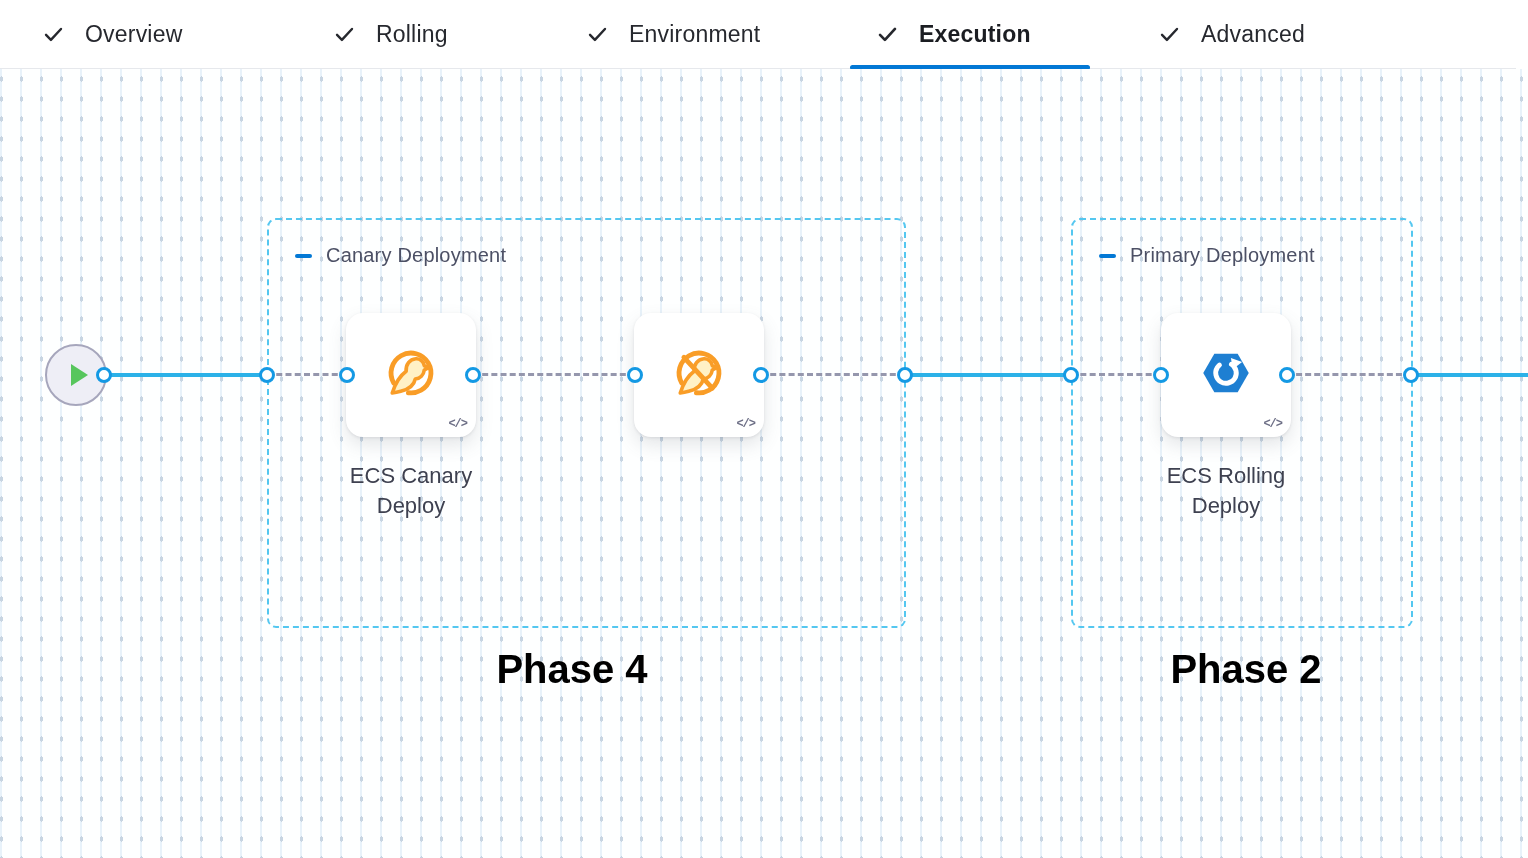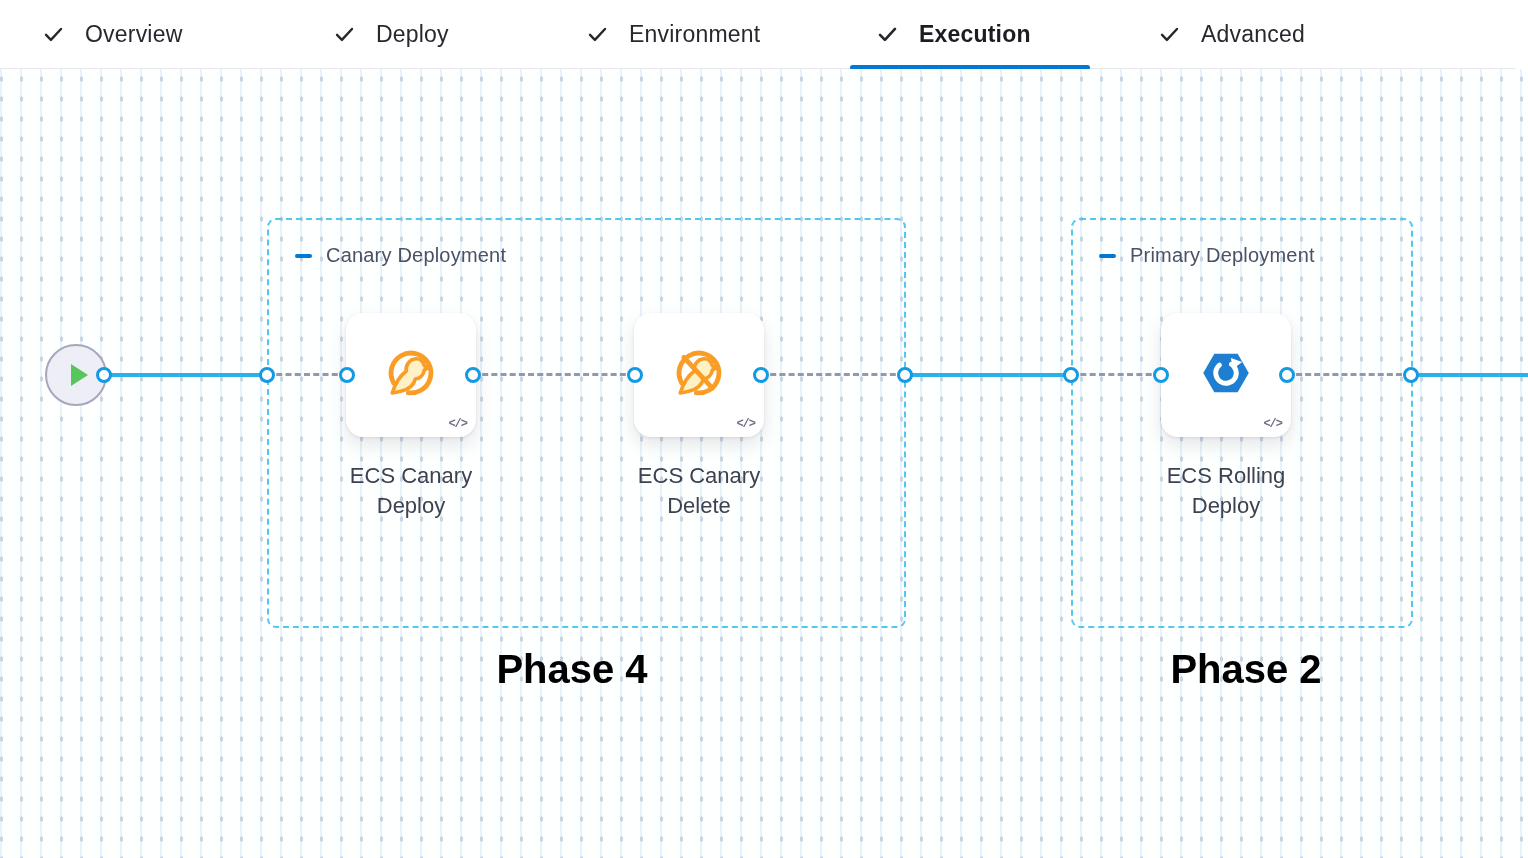--- a/index.html
+++ b/index.html
@@ -100,21 +100,21 @@
         </svg>
     </span>
     <span>Overview</span>
   </div>
   <div class="tab" style="left:333px">
     <span class="check">
       <svg width="23" height="23" viewBox="0 0 24 24">
           <path d="M4.2 12.4 L9.3 17.6 L19.8 6.2" stroke="#26282E" stroke-width="2.5" fill="none" stroke-linecap="round" stroke-linejoin="round"></path>
         </svg>
     </span>
-    <span>Deploy</span>
+    <span>Rolling</span>
   </div>
   <div class="tab" style="left:586px">
     <span class="check">
       <svg width="23" height="23" viewBox="0 0 24 24">
           <path d="M4.2 12.4 L9.3 17.6 L19.8 6.2" stroke="#26282E" stroke-width="2.5" fill="none" stroke-linecap="round" stroke-linejoin="round"></path>
         </svg>
     </span>
     <span>Environment</span>
   </div>
   <div class="tab" style="left:1158px">
@@ -202,19 +202,18 @@
   <div class="port" style="left:465px;"></div>
   <div class="port" style="left:627px;"></div>
   <div class="port" style="left:753px;"></div>
   <div class="port" style="left:897px;"></div>
   <div class="port" style="left:1063px;"></div>
   <div class="port" style="left:1153px;"></div>
   <div class="port" style="left:1279px;"></div>
   <div class="port" style="left:1403px;"></div>
 
   <div class="step-label" style="left:331px;">ECS Canary Deploy</div>
-  <div class="step-label" style="left:619px;">ECS Canary Delete</div>
   <div class="step-label" style="left:1146px;">ECS Rolling Deploy</div>
 
   <div class="phase-label" style="left:407px;">Phase 4</div>
   <div class="phase-label" style="left:1081px;">Phase 2</div>
 
 </div>
 
 </body></html>

